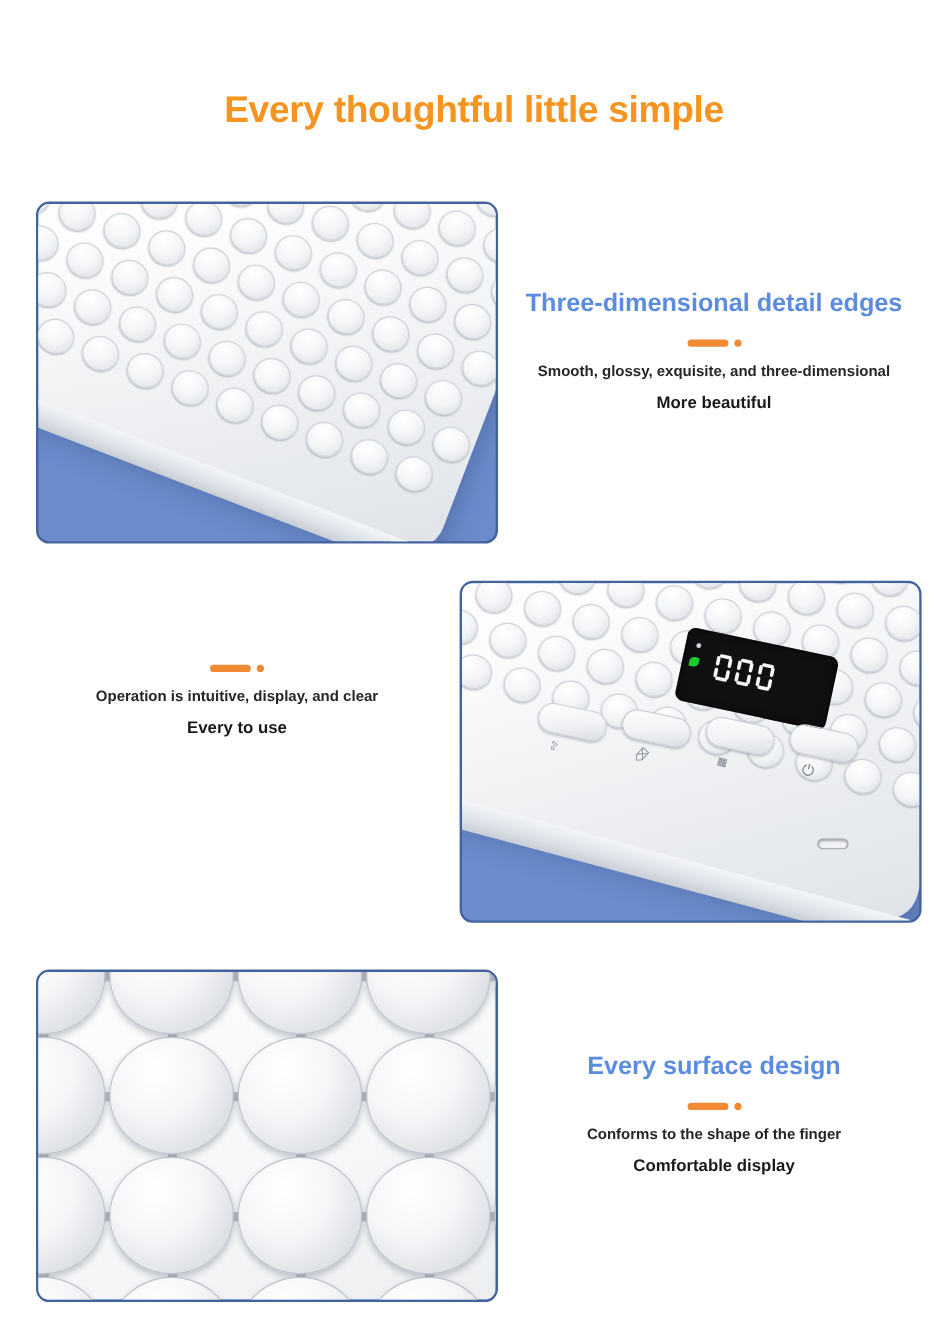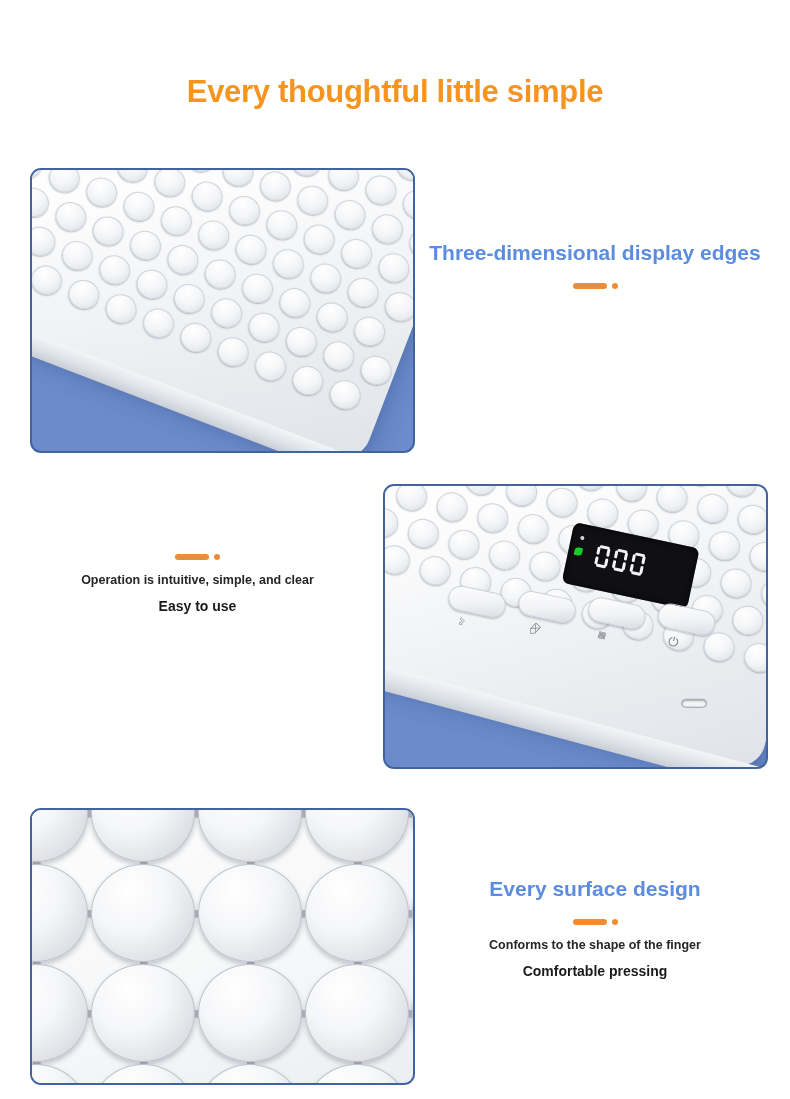--- a/index.html
+++ b/index.html
@@ -385,25 +385,27 @@
           <div class="key" style="left: 336px; top: 286px; width: 31px; height: 28.83px;"></div>
           <div class="bridge" style="left: 391.5px; top: 300.5px; width: 11px;"></div>
           <div class="key" style="left: 376px; top: 286px; width: 31px; height: 28.83px;"></div>
           <div class="key" style="left: 416px; top: 286px; width: 31px; height: 28.83px;"></div>
         </div>
     </div>
   </div>
 </div>
 
 <div class="text-block" id="text-one">
-  <div class="feature-heading">Three-dimensional display edges</div>
+  <div class="feature-heading">Three-dimensional detail edges</div>
   <div class="divider">
     <span class="divider-bar"></span>
     <span class="divider-dot"></span>
   </div>
+  <div class="feature-line-1">Smooth, glossy, exquisite, and three-dimensional</div>
+  <div class="feature-line-2">More beautiful</div>
 </div>
 
 <div class="photo" id="photo-two">
   <div class="photo-inner">
     <div class="slab" id="p2-device">
       <div class="slab-edge"></div>
       <div class="keyfield" id="p2-keys">
           <div class="key" style="left: 392px; top: 82px; width: 31px; height: 28.83px;"></div>
           <div class="bridge" style="left: 449.5px; top: 96.5px; width: 13px;"></div>
           <div class="bridge" style="left: 449.5px; top: 96.5px; width: 10.1152px; transform: rotate(57.5288deg);"></div>
@@ -572,22 +574,22 @@
 
     </div>
   </div>
 </div>
 
 <div class="text-block" id="text-two">
   <div class="divider">
     <span class="divider-bar"></span>
     <span class="divider-dot"></span>
   </div>
-  <div class="feature-line-1">Operation is intuitive, simple, and clear</div>
-  <div class="feature-line-2">Easy to use</div>
+  <div class="feature-line-1">Operation is intuitive, display, and clear</div>
+  <div class="feature-line-2">Every to use</div>
 </div>
 
 <div class="photo" id="photo-three">
   <div class="photo-inner">
     <div id="p3-surface">
         <div class="macro-bridge-h" style="left: 50px; top: 0px; width: 15px;"></div>
         <div class="macro-bridge-v" style="left: 1px; top: 46px; height: 14px;"></div>
         <div class="macro-key" style="left: -48px; top: -46px;"></div>
         <div class="macro-bridge-h" style="left: 157px; top: 0px; width: 15px;"></div>
         <div class="macro-bridge-v" style="left: 108px; top: 46px; height: 14px;"></div>
@@ -634,14 +636,14 @@
   </div>
 </div>
 
 <div class="text-block" id="text-three">
   <div class="feature-heading">Every surface design</div>
   <div class="divider">
     <span class="divider-bar"></span>
     <span class="divider-dot"></span>
   </div>
   <div class="feature-line-1">Conforms to the shape of the finger</div>
-  <div class="feature-line-2">Comfortable pressing</div>
+  <div class="feature-line-2">Comfortable display</div>
 </div>
 
 </body></html>

